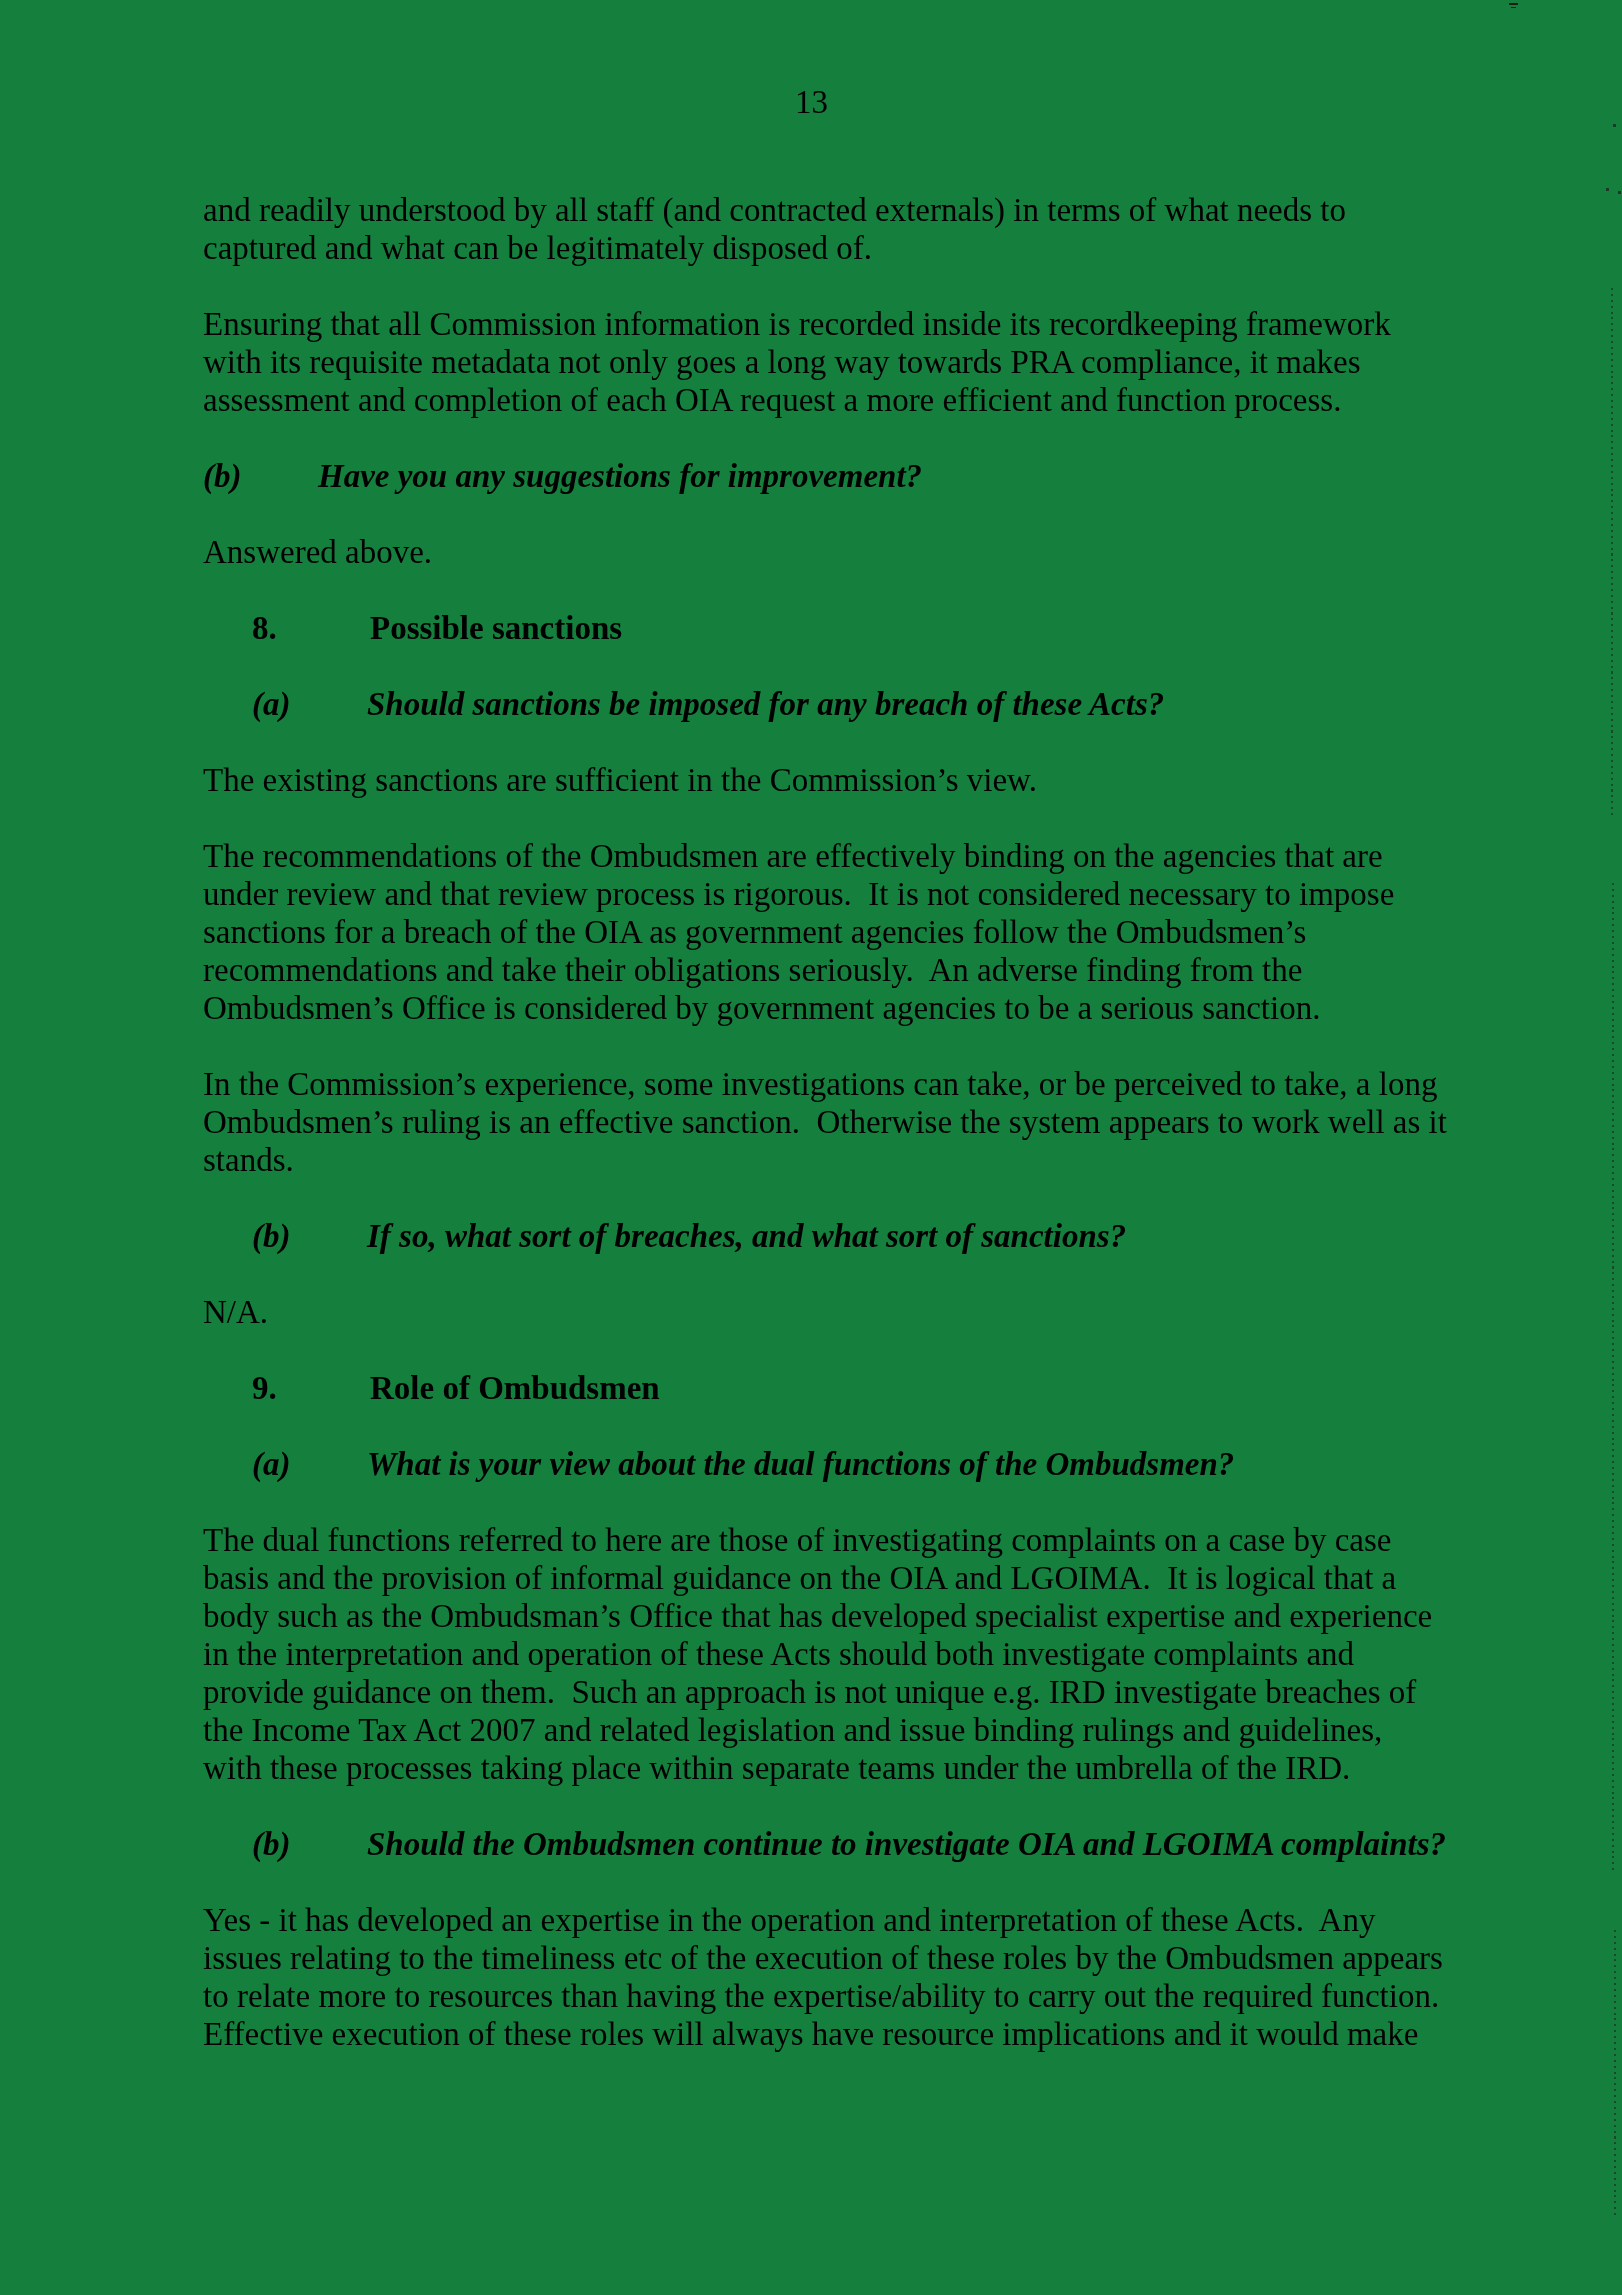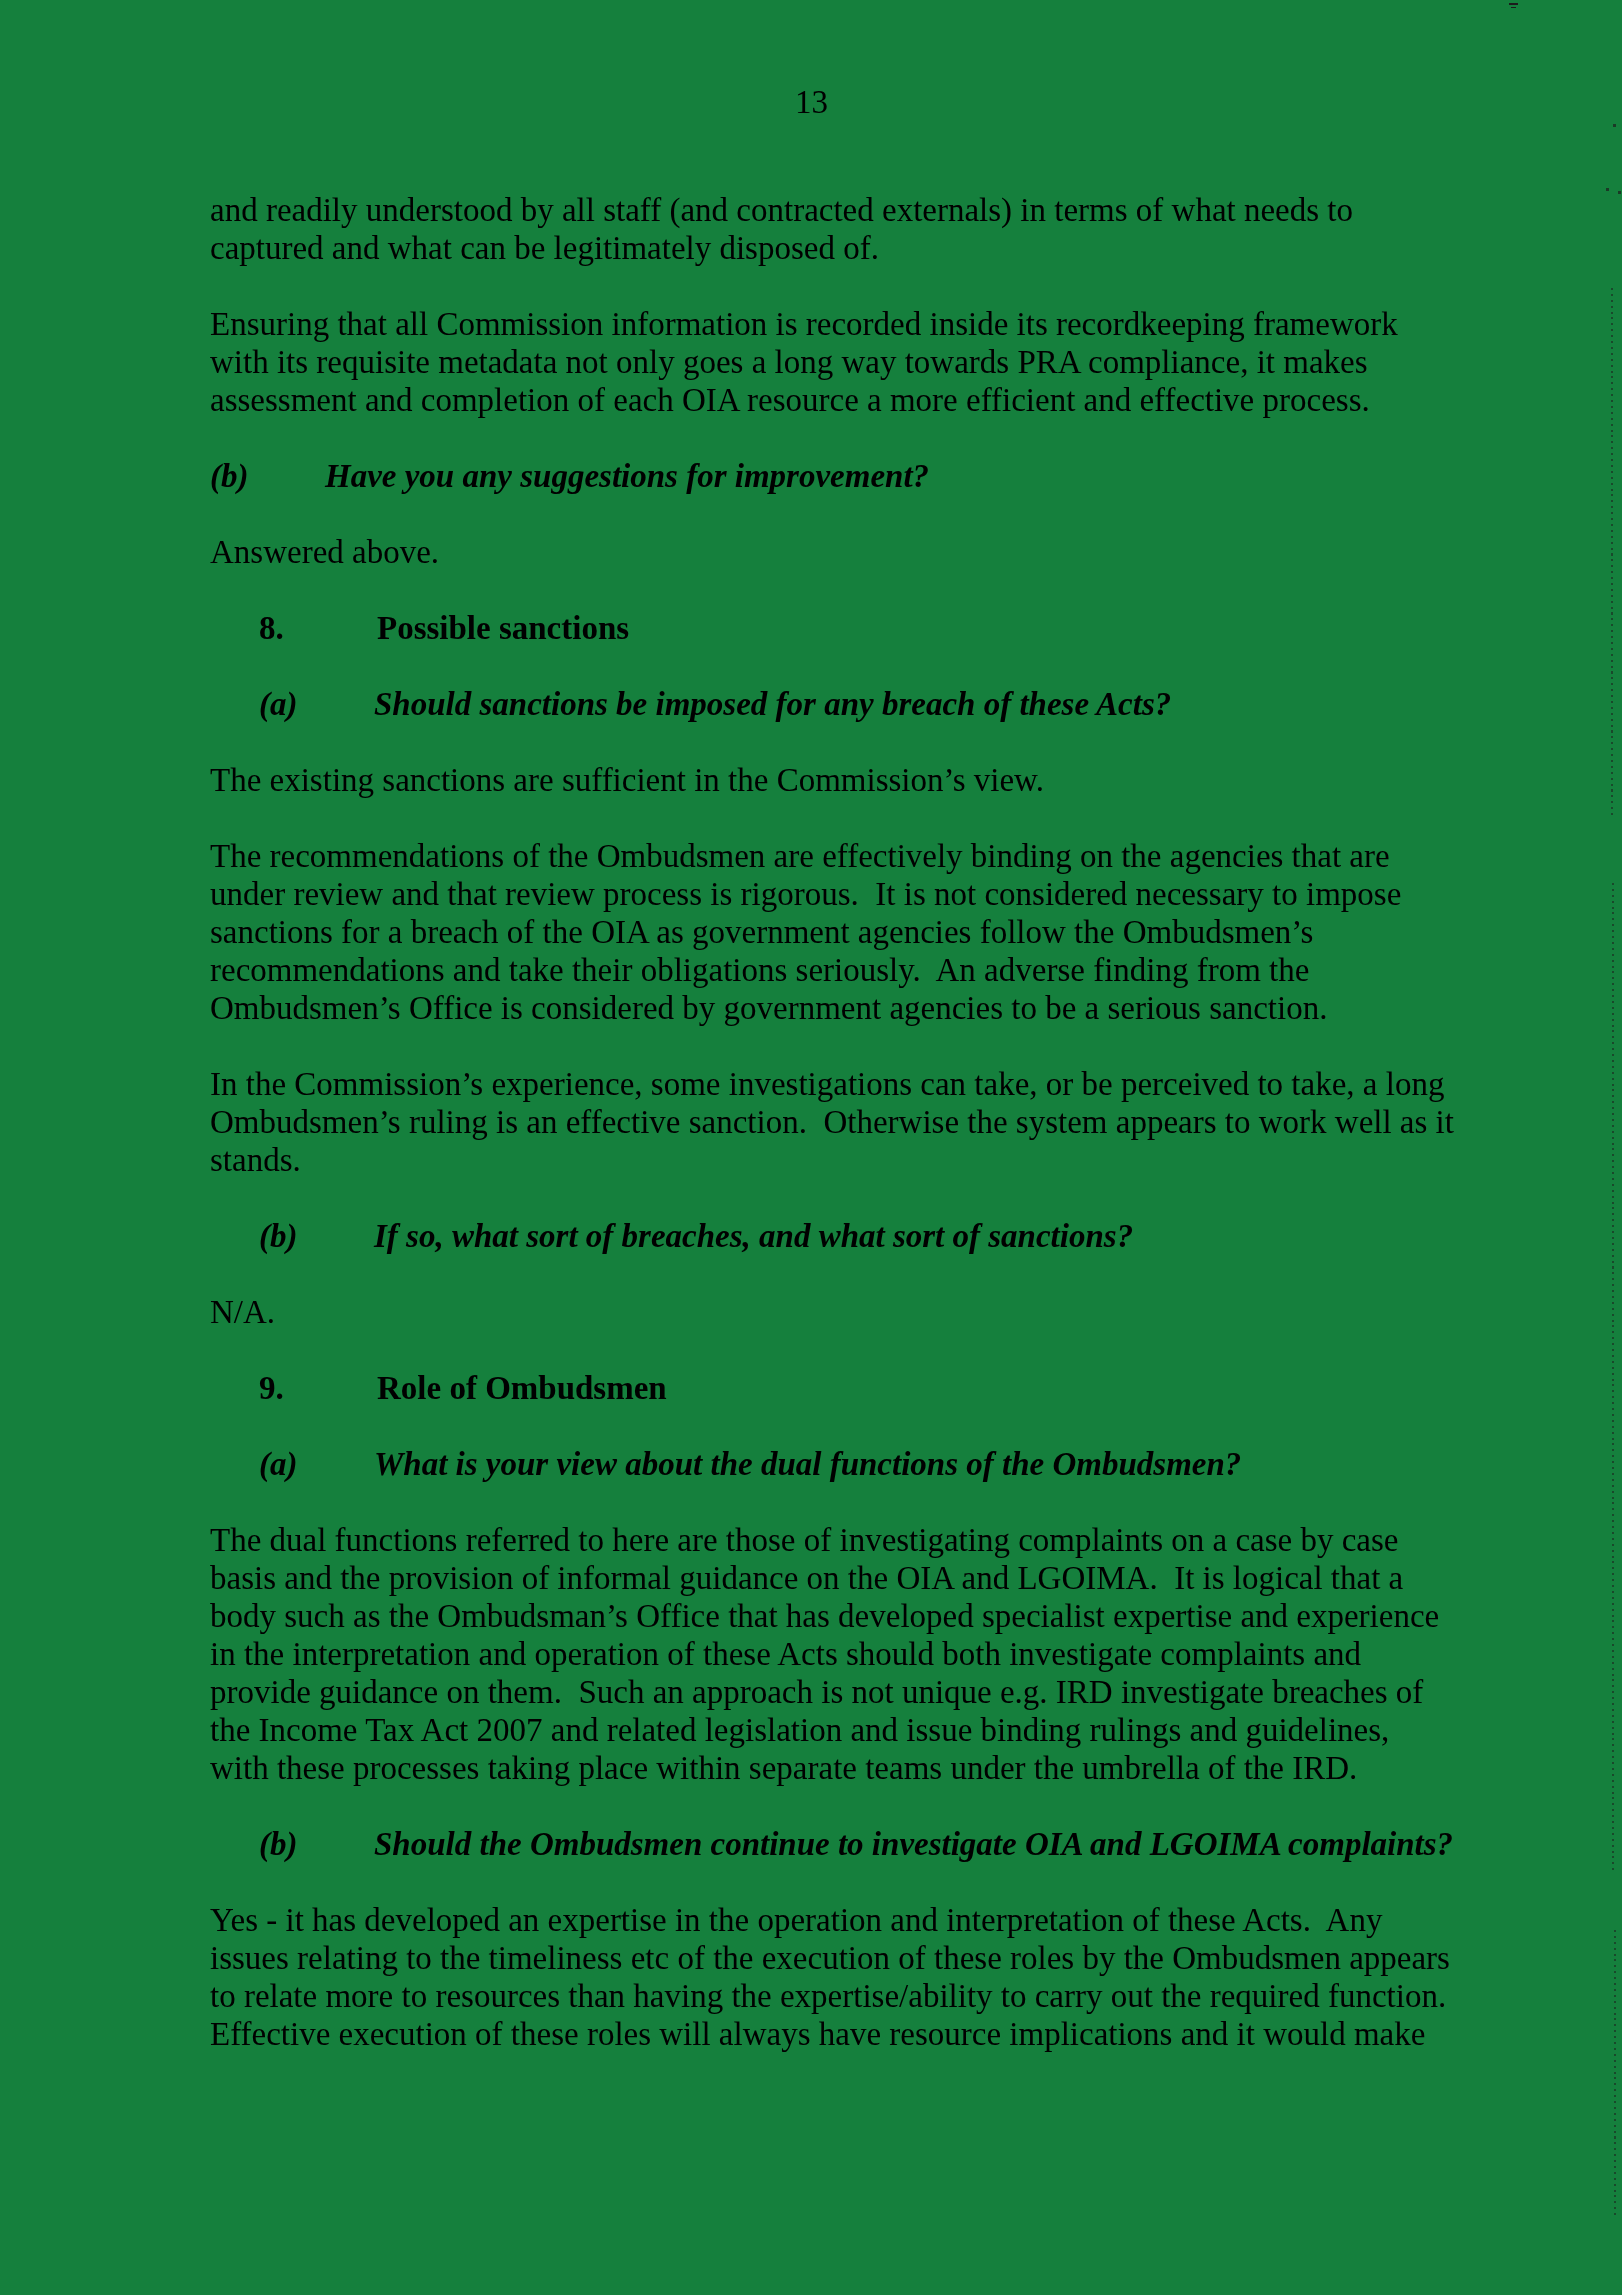--- a/index.html
+++ b/index.html
@@ -17,21 +17,21 @@
     position: absolute;
     top: 83px;
     left: 0;
     width: 100%;
     text-align: center;
     font-size: 33px;
     line-height: 38px;
   }
   .doc-body {
     position: absolute;
-    left: 210px;
+    left: 203px;
     top: 191px;
     width: 1348px;
     font-size: 33px;
     line-height: 38px;
   }
   .block { margin: 0 0 38px 0; }
   .block:last-child { margin-bottom: 16px; }
   .line { white-space: pre; }
   .question { font-style: italic; white-space: pre; font-weight: bold; }
   .question.indent-1 { padding-left: 49px; }
@@ -56,21 +56,21 @@
   <div class="page-number">13</div>
 
   <main class="doc-body" id="doc-body">
       <div class="block paragraph">
         <div class="line">and readily understood by all staff (and contracted externals) in terms of what needs to</div>
         <div class="line">captured and what can be legitimately disposed of.</div>
       </div>
       <div class="block paragraph">
         <div class="line">Ensuring that all Commission information is recorded inside its recordkeeping framework</div>
         <div class="line">with its requisite metadata not only goes a long way towards PRA compliance, it makes</div>
-        <div class="line">assessment and completion of each OIA resource a more efficient and effective process.</div>
+        <div class="line">assessment and completion of each OIA request a more efficient and function process.</div>
       </div>
       <div class="block question"><span class="marker">(b)</span><span class="btext">Have you any suggestions for improvement?</span></div>
       <div class="block paragraph">
         <div class="line">Answered above.</div>
       </div>
       <div class="block heading"><span class="marker">8.</span><span class="btext">Possible sanctions</span></div>
       <div class="block question indent-1"><span class="marker">(a)</span><span class="btext">Should sanctions be imposed for any breach of these Acts?</span></div>
       <div class="block paragraph">
         <div class="line">The existing sanctions are sufficient in the Commission’s view.</div>
       </div>

